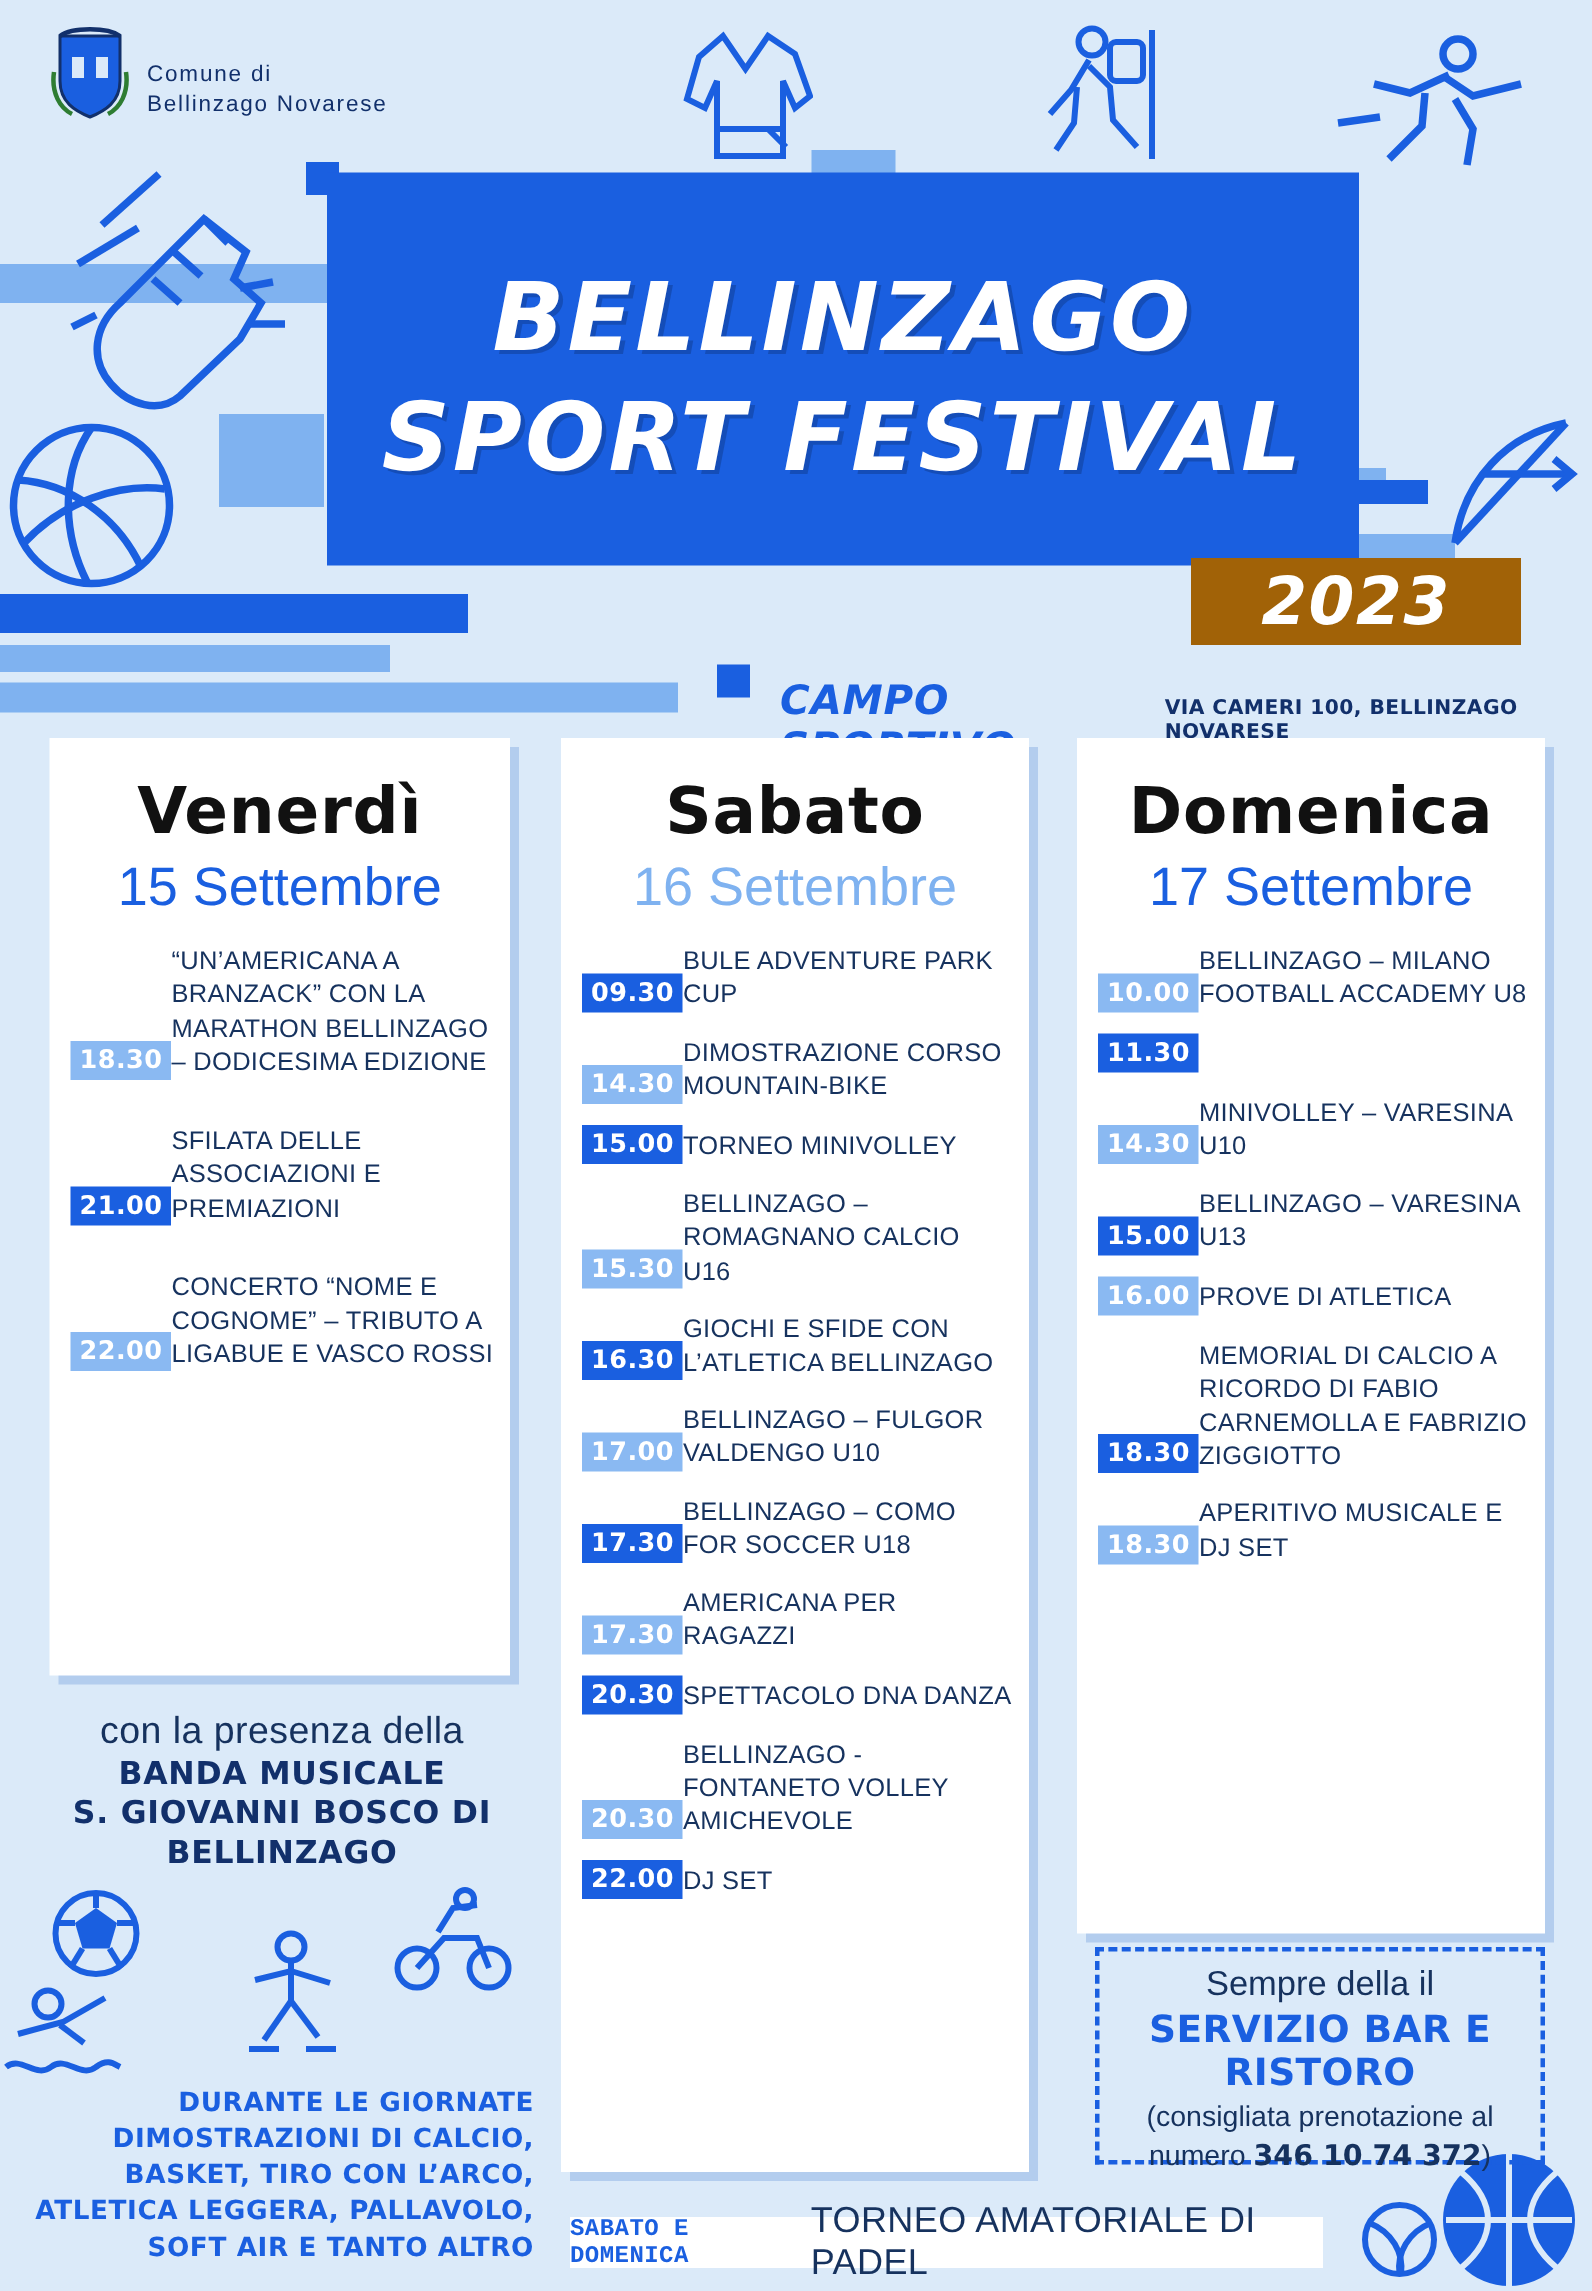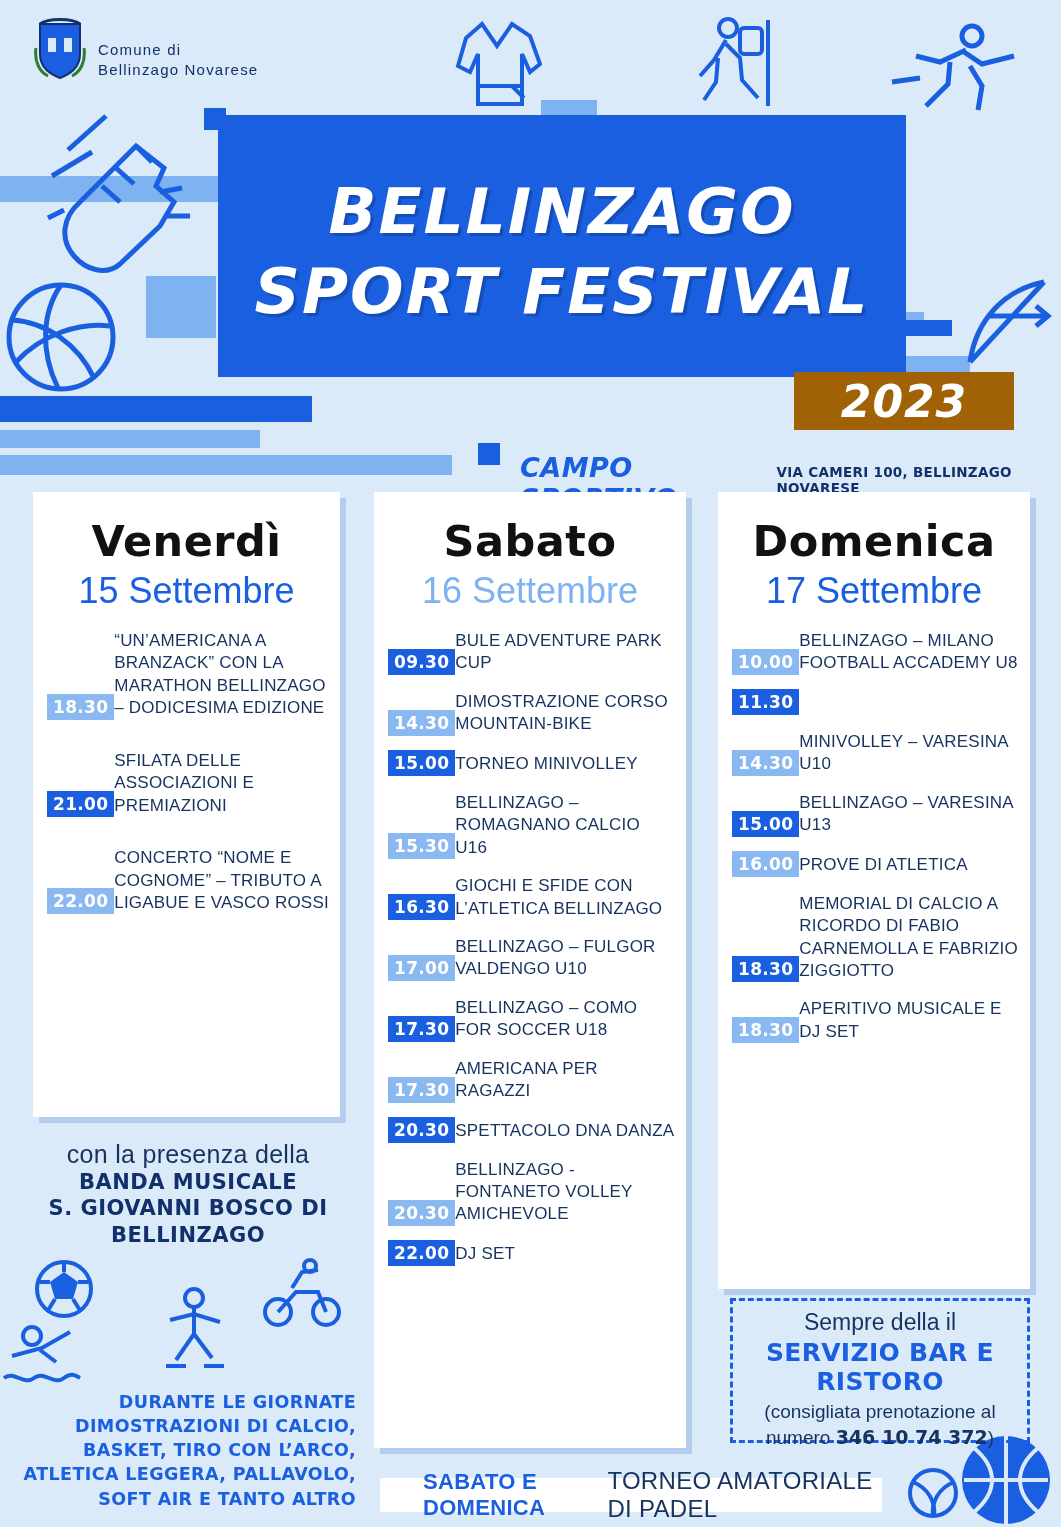--- a/index.html
+++ b/index.html
@@ -151,22 +151,22 @@
   .bar-l3 { color: #16325e; font-size: 19px; margin-top: 4px; line-height: 1.3; }
   .bar-num { font-family: "DejaVu Sans", sans-serif; font-weight: bold; }
 
   
   .padel {
     position: absolute; left: 380px; top: 1478px; width: 502px; height: 34px;
     background: #ffffff;
     display: flex; align-items: center; justify-content: center; gap: 10px;
   }
   .padel-b {
-    color: #1a5fe0; font-family: Liberation Sans, sans-serif; font-weight: bold;
-    font-size: 22px; letter-spacing: .3px; padding-left: 43px;
+    color: #1a5fe0; font-family: Liberation Mono, monospace; font-weight: bold;
+    font-size: 16px; letter-spacing: .3px;
   }
   .padel-n { color: #16325e; font-size: 24px; letter-spacing: .3px; }
 
   svg { display: block; }
   .ico { position: absolute; }
 </style>
 </head>
 <body>
 
 <div class="bg-light" style="left:0;top:176px;width:218px;height:26px;"></div>

